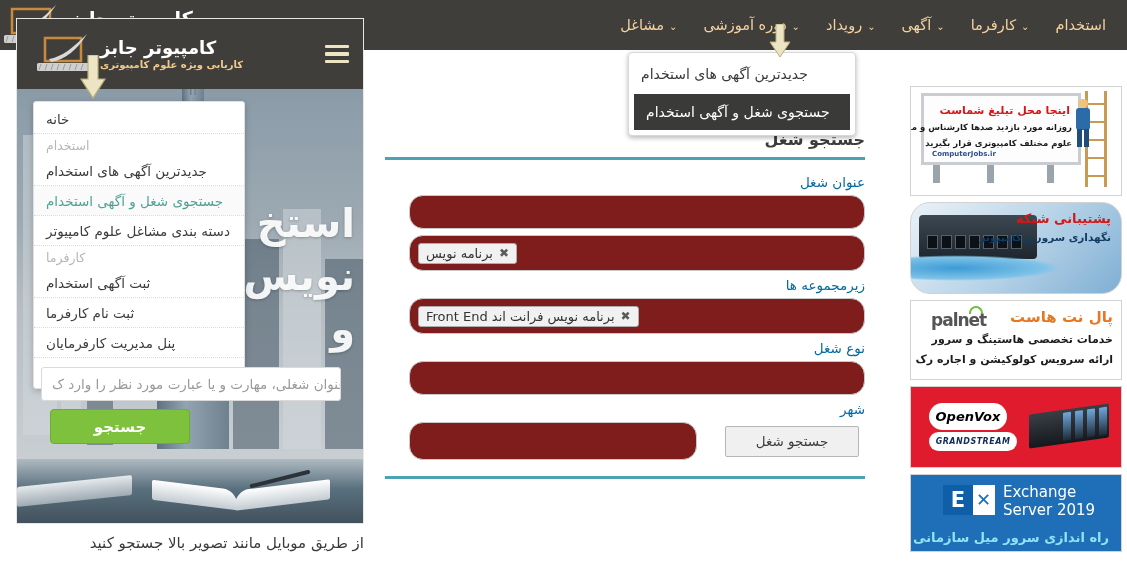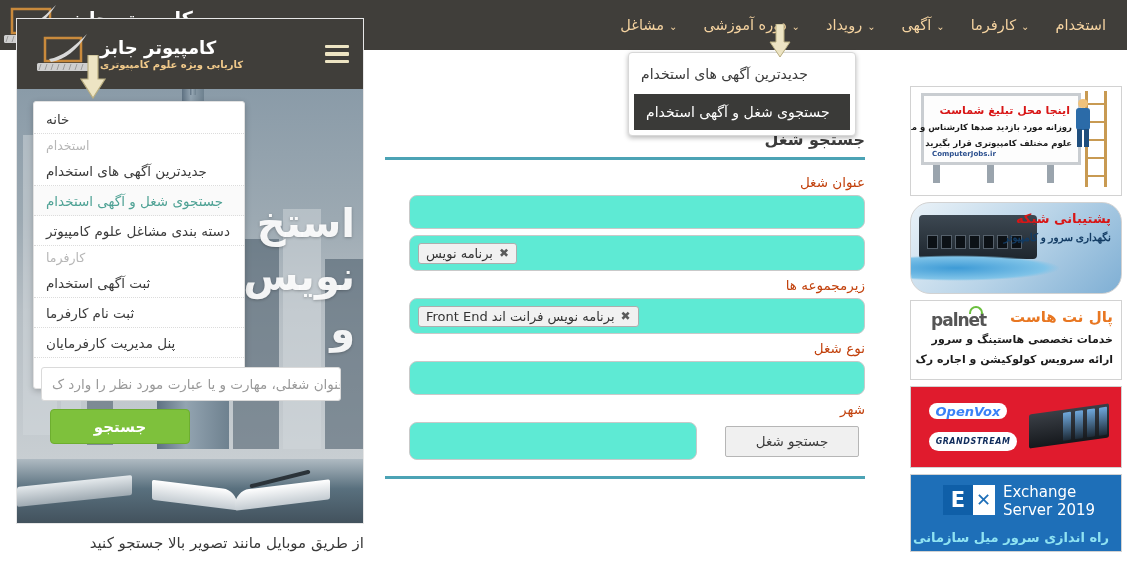--- a/index.html
+++ b/index.html
@@ -143,24 +143,24 @@
   
   .form {
     position: absolute; left: 385px; top: 130px; width: 480px;
   }
   .form-title {
     text-align: right; font-size: 16px; font-weight: bold; color: #3C3C3C;
     padding-bottom: 8px; direction: rtl;
   }
   .form-rule { height: 3px; background: #4CA3B5; width: 480px; margin-bottom: 14px; }
   .field { margin-bottom: 6px; }
-  .flabel { text-align: right; font-size: 13.5px; color: #c2410c; margin-bottom: 5px; direction: rtl;}
+  .flabel { text-align: right; font-size: 13.5px; color: #0369a1; margin-bottom: 5px; direction: rtl;}
   .fbox {
-    width: 456px; height: 34px; background: #5eead4;
-    border: 1px solid #C9C9C9; border-radius: 8px;
+    width: 456px; height: 34px; background: #7f1d1d;
+    border: 1px solid #C9C9C9; border-radius: 14px;
     margin-left: 24px; display:flex; align-items:center;
     justify-content: flex-end; padding: 15px 8px;
   }
   .fbox.tall { height: 36px; }
   .chip {
     display: inline-flex; align-items: center; gap: 6px; flex-direction: row-reverse;
     background: #F1F1F1; border: 1px solid #ADADAD; border-radius: 3px;
     padding: 2px 7px; font-size: 13px; color: #333; white-space: nowrap;
     direction: rtl;
   }
@@ -189,38 +189,38 @@
   .ladder { position:absolute; right: 14px; top: 4px; width: 22px; height: 96px; }
   .ladder i { position:absolute; top:0; width:3px; height:96px; background:#C89A52;}
   .ladder b { position:absolute; left:0; width:22px; height:2px; background:#C89A52;}
   .worker { position:absolute; right: 30px; top: 12px; width: 16px; height: 48px; }
   .worker .head { position:absolute; left:3px; top:0; width:10px; height:9px; background:#F0C27B; border-radius:50%;}
   .worker .body { position:absolute; left:1px; top:9px; width:14px; height:22px; background:#2B6BA8; border-radius:3px;}
   .worker .leg { position:absolute; top:30px; width:5px; height:18px; background:#1F4E7D;}
 
   .ad2 { height: 92px; background: linear-gradient(135deg,#EAF2F8 0%, #B9D4E8 50%, #7FAFD4 100%); border-radius: 20px;}
   .ad2 .t1 { position:absolute; right:10px; top:8px; font-size:13px; font-weight:bold; color:#D81616; white-space:nowrap;}
-  .ad2 .t2 { position:absolute; right:10px; top:28px; font-size:10.5px; font-weight:bold; color:#123B63; white-space:nowrap;font-family:Liberation Serif, serif;}
+  .ad2 .t2 { position:absolute; right:10px; top:28px; font-size:10.5px; font-weight:bold; color:#123B63; white-space:nowrap;}
   .ad2 .router { position:absolute; left: 8px; top: 12px; width: 118px; height:44px;
      background: linear-gradient(180deg,#3D4852,#1E262E); border-radius:4px;}
   .ad2 .router i { position:absolute; top: 20px; width: 11px; height: 14px; background:#0C1116; border:1px solid #55606B;}
   .ad2 .cable { position:absolute; left:0; top:52px; width:150px; height:26px;
      background: radial-gradient(ellipse at 30% 50%, #3E9BD6 0%, #7FC3E8 60%, transparent 70%);}
 
   .ad3 { height: 80px; background: #FFFFFF; }
   .ad3 .h1 { position:absolute; right:8px; top:7px; font-size:15px; font-weight:bold; color:#E87722; white-space:nowrap;margin-left:40px;}
   .ad3 .pal { position:absolute; left:20px; top:9px; font-size:17px; font-weight:bold; color:#555; letter-spacing:-1px;}
   .ad3 .pal-leaf { position:absolute; left:58px; top:5px; width:14px; height:8px; border:2px solid #6BBF3E; border-bottom:none; border-radius:8px 8px 0 0;}
   .ad3 .l2 { position:absolute; right:8px; top:32px; font-size:11px; font-weight:bold; color:#1C1C1C; white-space:nowrap;}
   .ad3 .l3 { position:absolute; right:8px; top:52px; font-size:11px; font-weight:bold; color:#1C1C1C; white-space:nowrap;}
 
   .ad4 { height: 82px; background: #E01B2D; }
   .ad4 .pill { position:absolute; background:#FFFFFF; border-radius: 18px;
      display:flex; align-items:center; justify-content:center; }
-  .ad4 .p1 { left: 18px; top: 16px; width: 78px; height: 16px; font-size: 13px; font-weight:bold; color:#3b82f6; font-style: italic;}
+  .ad4 .p1 { left: 18px; top: 16px; width: 78px; height: 27px; font-size: 13px; font-weight:bold; color:#000000; font-style: italic;}
   .ad4 .p2 { left: 18px; top: 45px; width: 88px; height: 19px; font-size: 8px; font-weight:bold; color:#0F2B5B; letter-spacing:.5px;font-style:italic;}
   .ad4 .dev { position:absolute; right: 12px; top: 22px; width: 80px; height: 34px;
      background: linear-gradient(180deg,#3A3F46,#15181C); transform: skewY(-8deg); border-radius:2px;}
   .ad4 .dev i { position:absolute; top:3px; width: 8px; height: 28px; background: linear-gradient(180deg,#6FA8DC,#1D2A36); border-radius:1px;}
 
   .ad5 { height: 78px; background: #1E6FB8; }
   .ad5 .exlogo { position:absolute; left: 32px; top: 10px; width: 30px; height: 30px; background:#0F5FA8;
      color:#fff; font-size:21px; font-weight:bold; display:flex; align-items:center; justify-content:center; }
   .ad5 .exlogo2 { position:absolute; left: 62px; top: 10px; width: 22px; height: 30px; background:#fff; }
   .ad5 .exlogo2 span { position:absolute; color:#1E6FB8; font-size:18px; font-weight:bold; left:3px; top:4px;}

